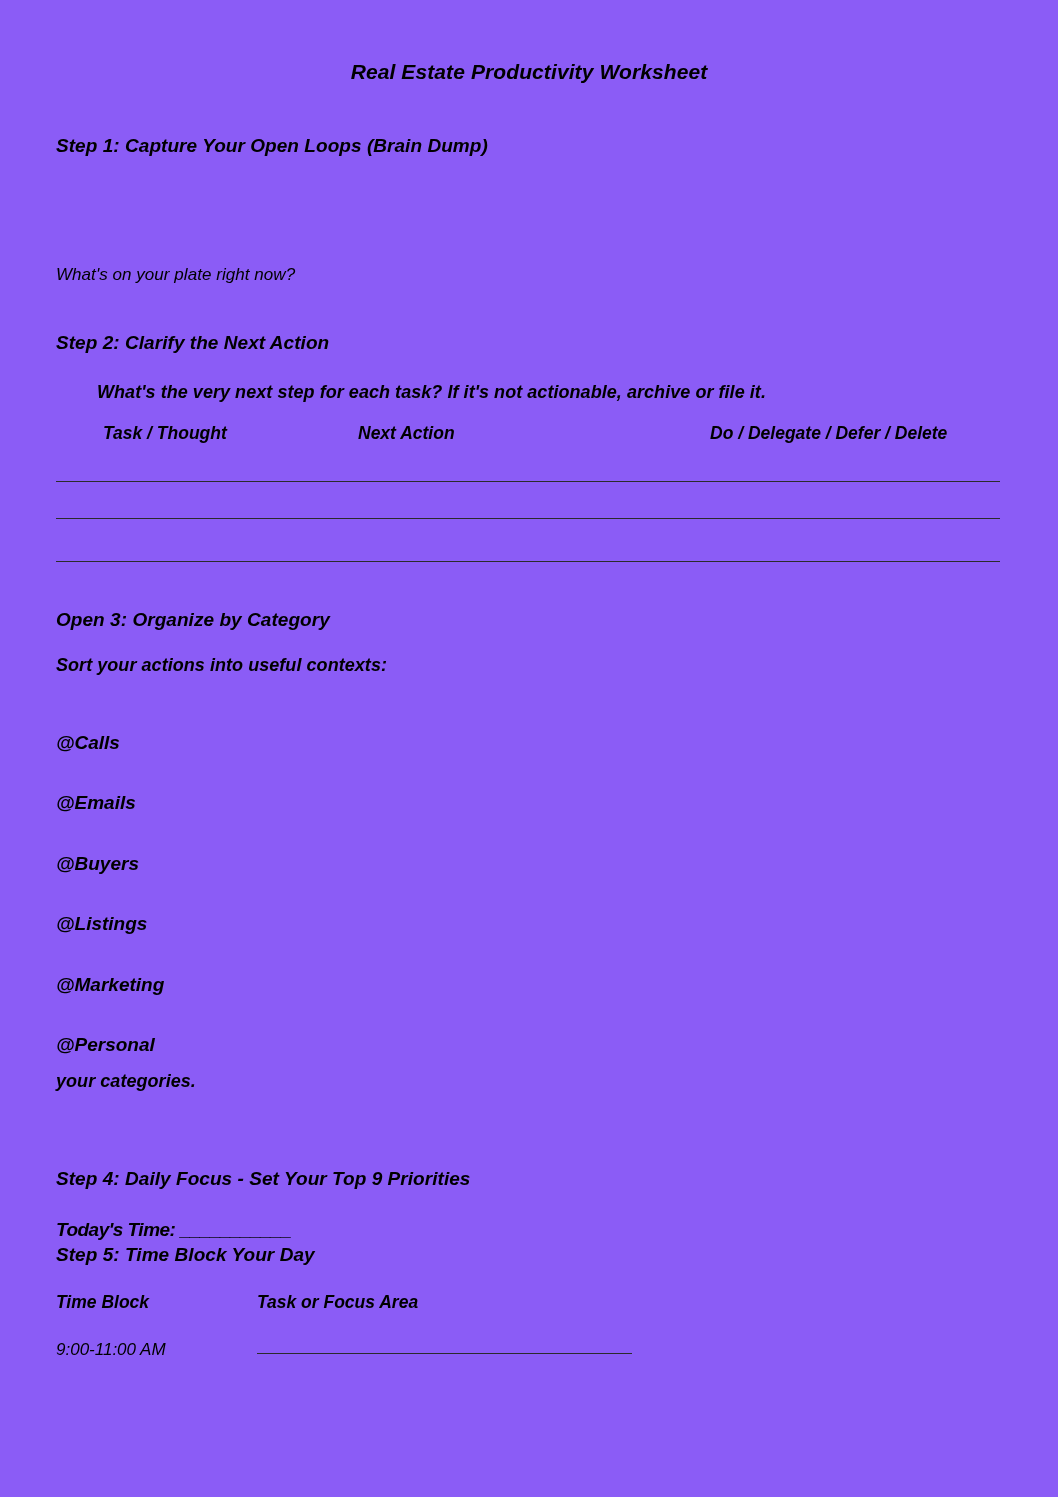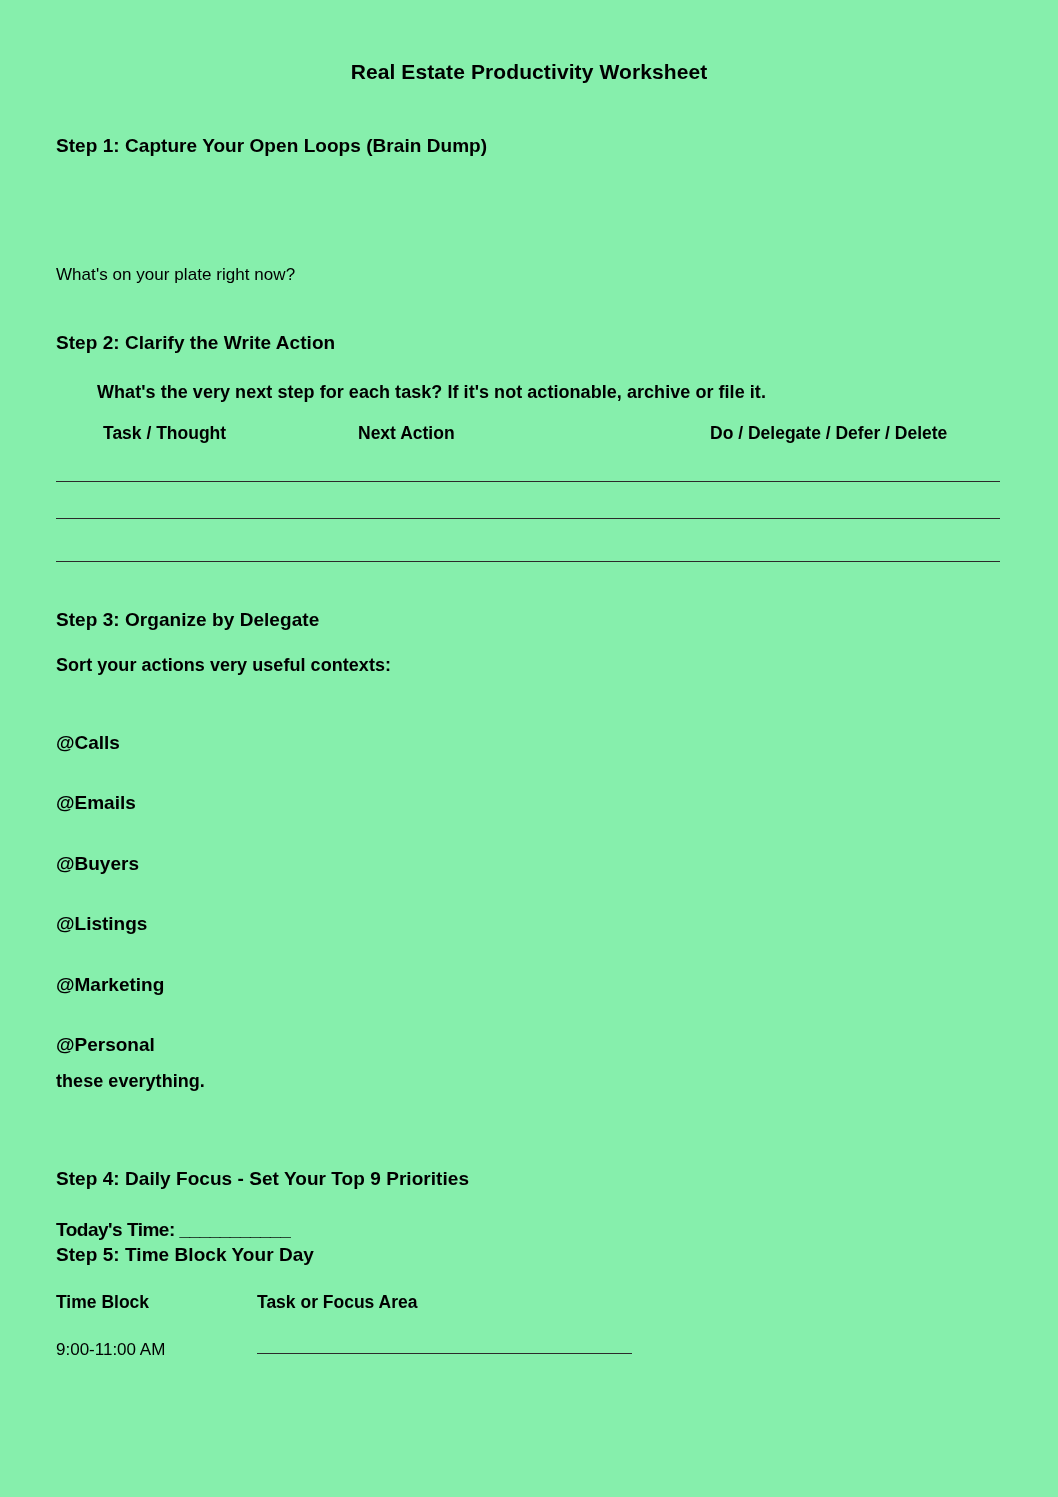--- a/index.html
+++ b/index.html
@@ -11,23 +11,24 @@
   body {
     font-family: "Liberation Sans", sans-serif;
     color: #000000;
     -webkit-font-smoothing: antialiased;
   }
   .page {
     position: relative;
     width: 1058px;
     height: 1497px;
     margin: 0 auto;
-    background: #86efac;
+    background: #8b5cf6;
     overflow: hidden;
     box-sizing: border-box;
+    font-style: italic;
   }
   .doc-title {
     position: absolute;
     left: 0;
     top: 60px;
     width: 1058px;
     text-align: center;
     font-size: 21px;
     font-weight: bold;
     letter-spacing: 0.1px;
@@ -145,47 +146,47 @@
 
 <div class="page">
 
   <div class="doc-title">Real Estate Productivity Worksheet</div>
 
   <div class="block h-step" style="top:135px;">Step 1: Capture Your Open Loops (Brain Dump)</div>
 
 
   <div class="block p-regular" style="top:265px;">What's on your plate right now?</div>
 
-  <div class="block h-step" style="top:332px;">Step 2: Clarify the Write Action</div>
+  <div class="block h-step" style="top:332px;">Step 2: Clarify the Next Action</div>
 
   <div class="block p-bold" style="top:382px;margin-left:41px;">What's the very next step for each task? If it's not actionable, archive or file it.</div>
 
   <div class="col-head-row">
     <div class="col-head col-1">Task / Thought</div>
     <div class="col-head col-2">Next Action</div>
     <div class="col-head col-3">Do / Delegate / Defer / Delete</div>
   </div>
 
   <div class="rule" style="top:481px;"></div>
   <div class="rule" style="top:518px;"></div>
   <div class="rule" style="top:561px;"></div>
 
-  <div class="block h-step" style="top:609px;">Step 3: Organize by Delegate</div>
-
-  <div class="block p-bold" style="top:655px;">Sort your actions very useful contexts:</div>
+  <div class="block h-step" style="top:609px;">Open 3: Organize by Category</div>
+
+  <div class="block p-bold" style="top:655px;">Sort your actions into useful contexts:</div>
 
   <div class="block cat" style="top:715px;">@Calls</div>
   <div class="block cat" style="top:775px;">@Emails</div>
   <div class="block cat" style="top:836px;">@Buyers</div>
   <div class="block cat" style="top:896px;">@Listings</div>
   <div class="block cat" style="top:957px;">@Marketing</div>
   <div class="block cat" style="top:1017px;">@Personal</div>
 
   <div class="action-para">
-    <span class="ln2">these everything.</span>
+    <span class="ln2">your categories.</span>
   </div>
 
   <div class="block h-step" style="top:1168px;">Step 4: Daily Focus - Set Your Top 9 Priorities</div>
 
   <div class="block h-step date-blank" style="top:1219px;">Today's Time: ___________</div>
 
   <div class="block h-step" style="top:1244px;">Step 5: Time Block Your Day</div>
 
   <div class="tb-table">
     <div class="tb-row">

